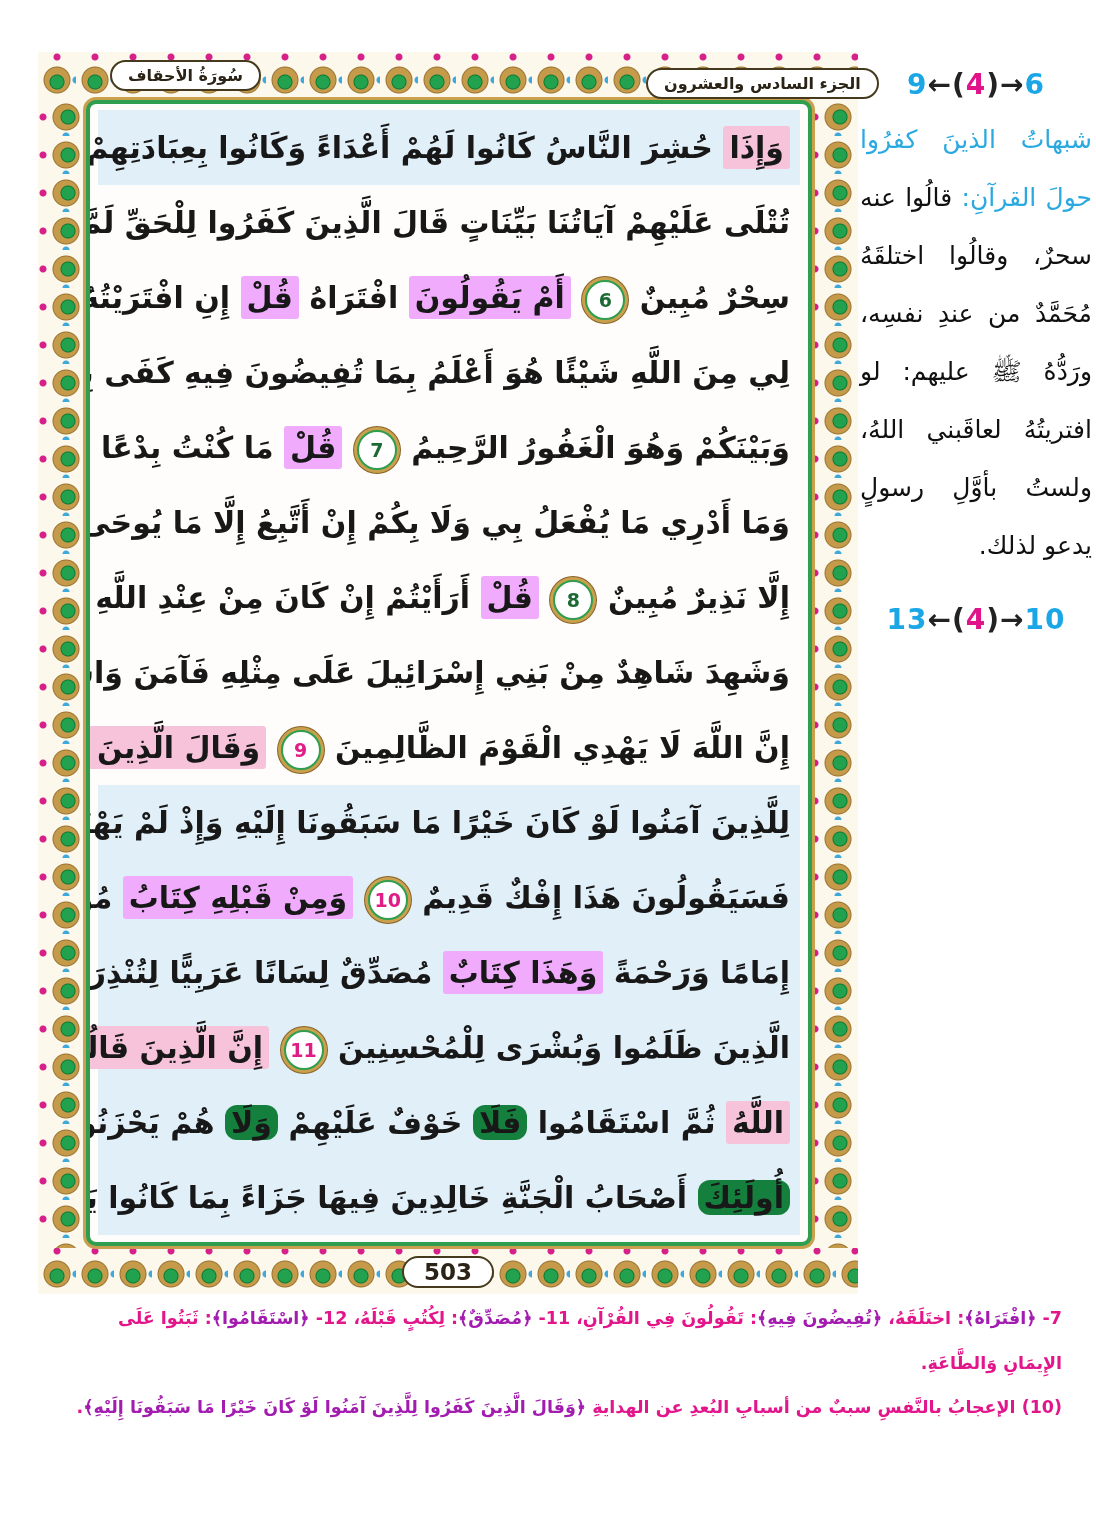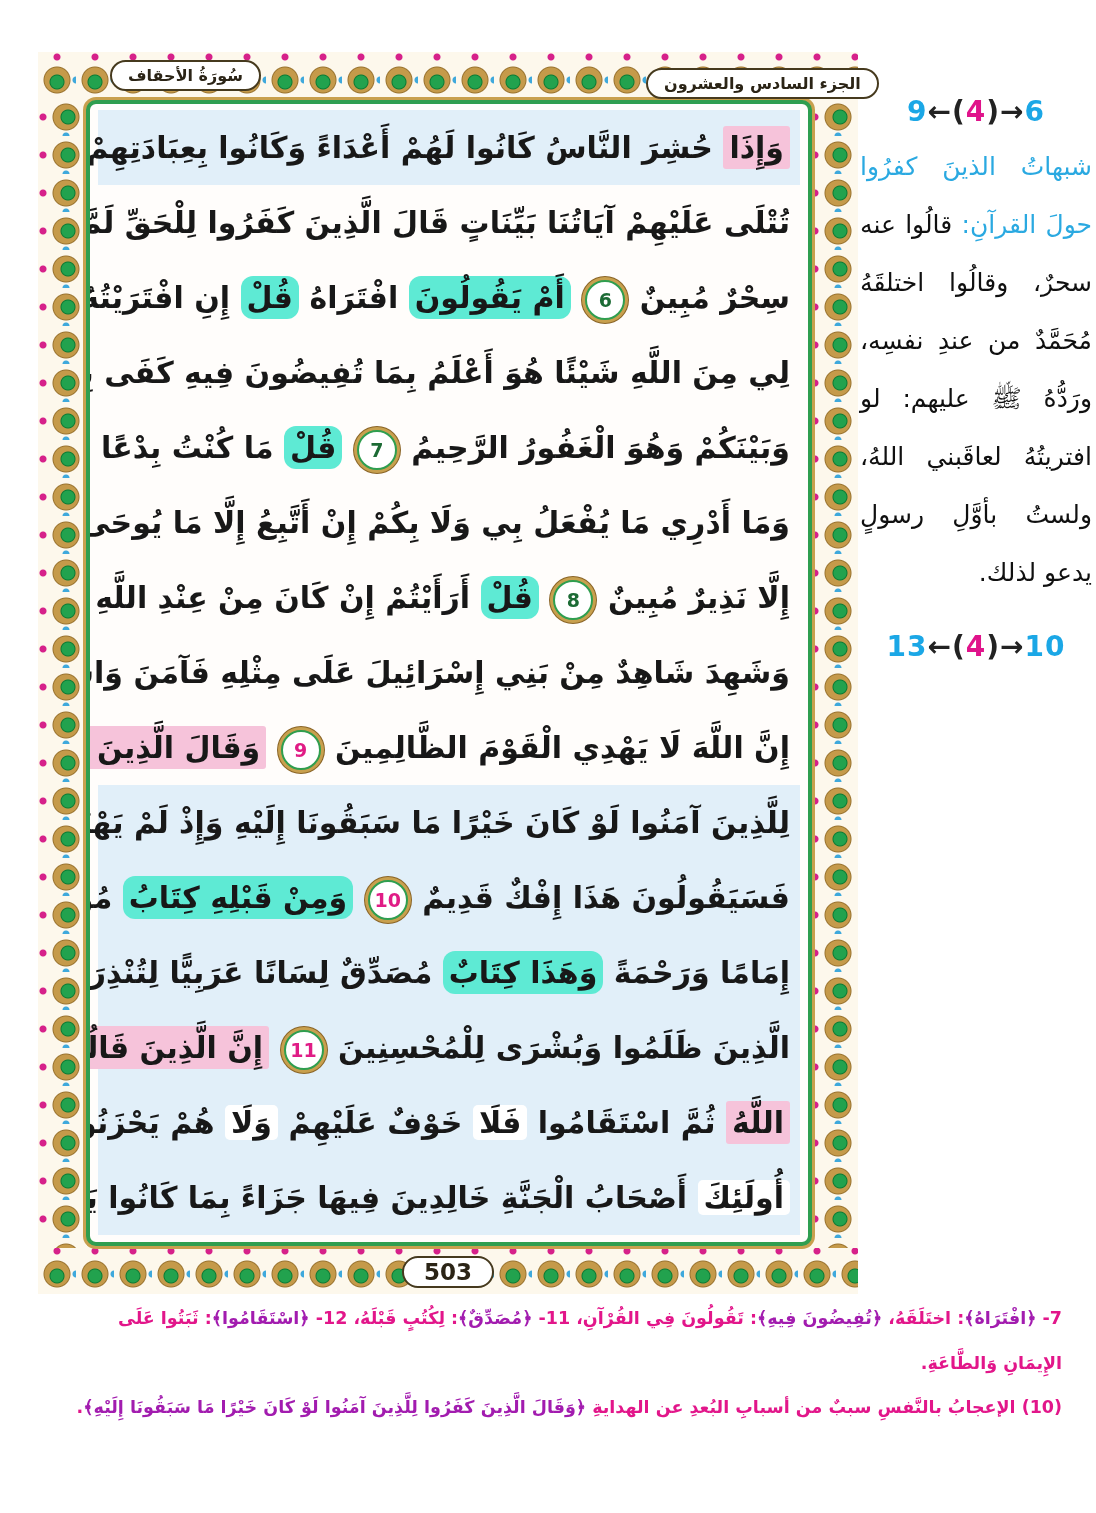--- a/index.html
+++ b/index.html
@@ -34,30 +34,30 @@
   
   .quran-panel{position:absolute;left:86px;top:100px;width:726px;height:1146px;
     box-sizing:border-box;border:4px solid #2f9e4f;box-shadow:0 0 0 3px #c8a04e;
     border-radius:10px;background:#fffdfb;padding:6px 8px;overflow:hidden;}
   .qline{direction:rtl;text-align:justify;text-align-last:justify;
     height:75px;line-height:75px;font-size:30px;font-weight:700;color:#181818;
     padding:0 10px;white-space:nowrap;}
   .band-blue{background:#e1eff9;}
   .band-white{background:transparent;}
   .hl-pink{background:#f6c3da;border-radius:3px;padding:4px 6px;}
-  .hl-yellow{background:#5eead4;border-radius:12px;padding:4px 6px;}
-  .hl-gray{background:#ffffff;border-radius:5px;padding:0 6px;}
+  .hl-yellow{background:#f0abfc;border-radius:3px;padding:4px 6px;}
+  .hl-gray{background:#15803d;border-radius:12px;padding:0 6px;}
   .verse{display:inline-flex;justify-content:center;align-items:center;vertical-align:middle;
     width:36px;height:36px;border-radius:50%;background:#fff;margin:0 4px;
     border:2px solid #2f9e4f;box-shadow:0 0 0 3px #c8a04e, 0 0 0 4px #8a6426;
     font-size:19px;line-height:36px;font-weight:bold;}
   .v-green{color:#1c6b35;}
   .v-mag{color:#e01c86;}
   
-  .sidebar{position:absolute;left:860px;top:62px;width:232px;direction:rtl;margin-top:27px;}
+  .sidebar{position:absolute;left:860px;top:62px;width:232px;direction:rtl;}
   .nav-row{direction:ltr;text-align:center;font-size:28px;font-weight:bold;color:#222;
     letter-spacing:1px;margin:6px 0 10px 0;}
   .nav-row .cyan{color:#1ba7e6;}
   .nav-row .mag{color:#e0138b;}
   .sb-par{margin:0 0 14px 0;font-size:25px;line-height:2.32;color:#101010;
     text-align:justify;text-align-last:right;font-weight:400;}
   .sb-title{color:#2aa9e1;}
   .sb-gap{height:8px;}
   
   .footnotes{position:absolute;top:1296px;right:34px;left:60px;direction:rtl;text-align:right;}

